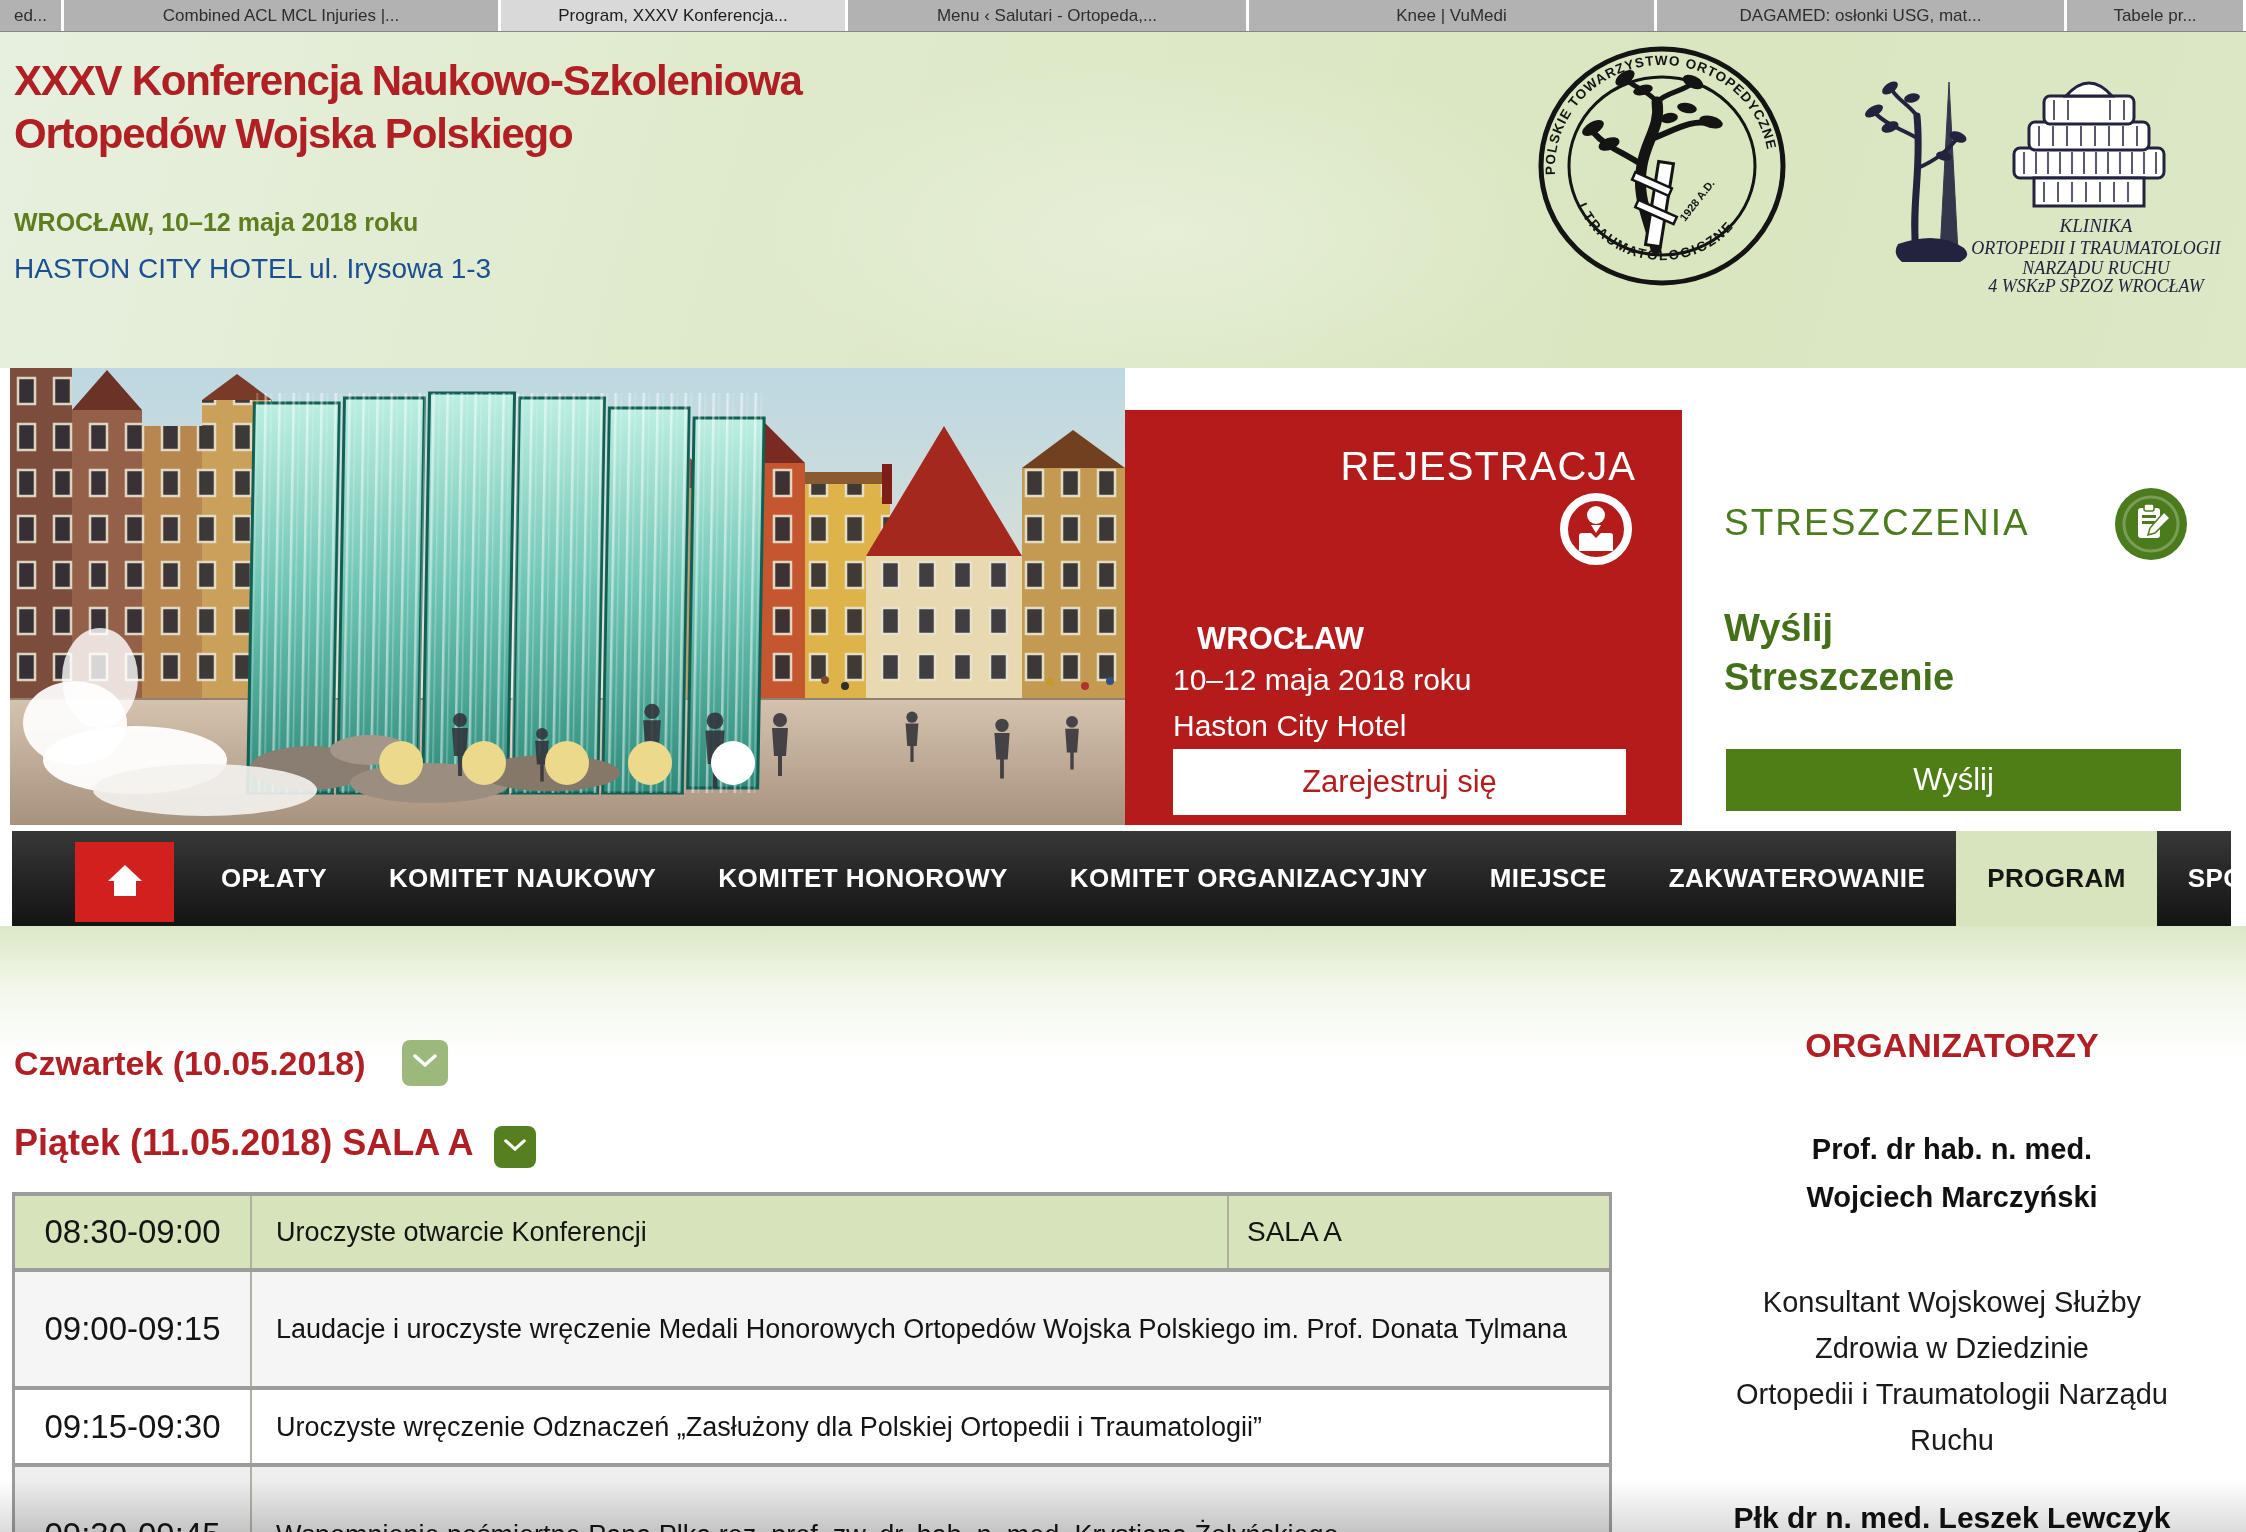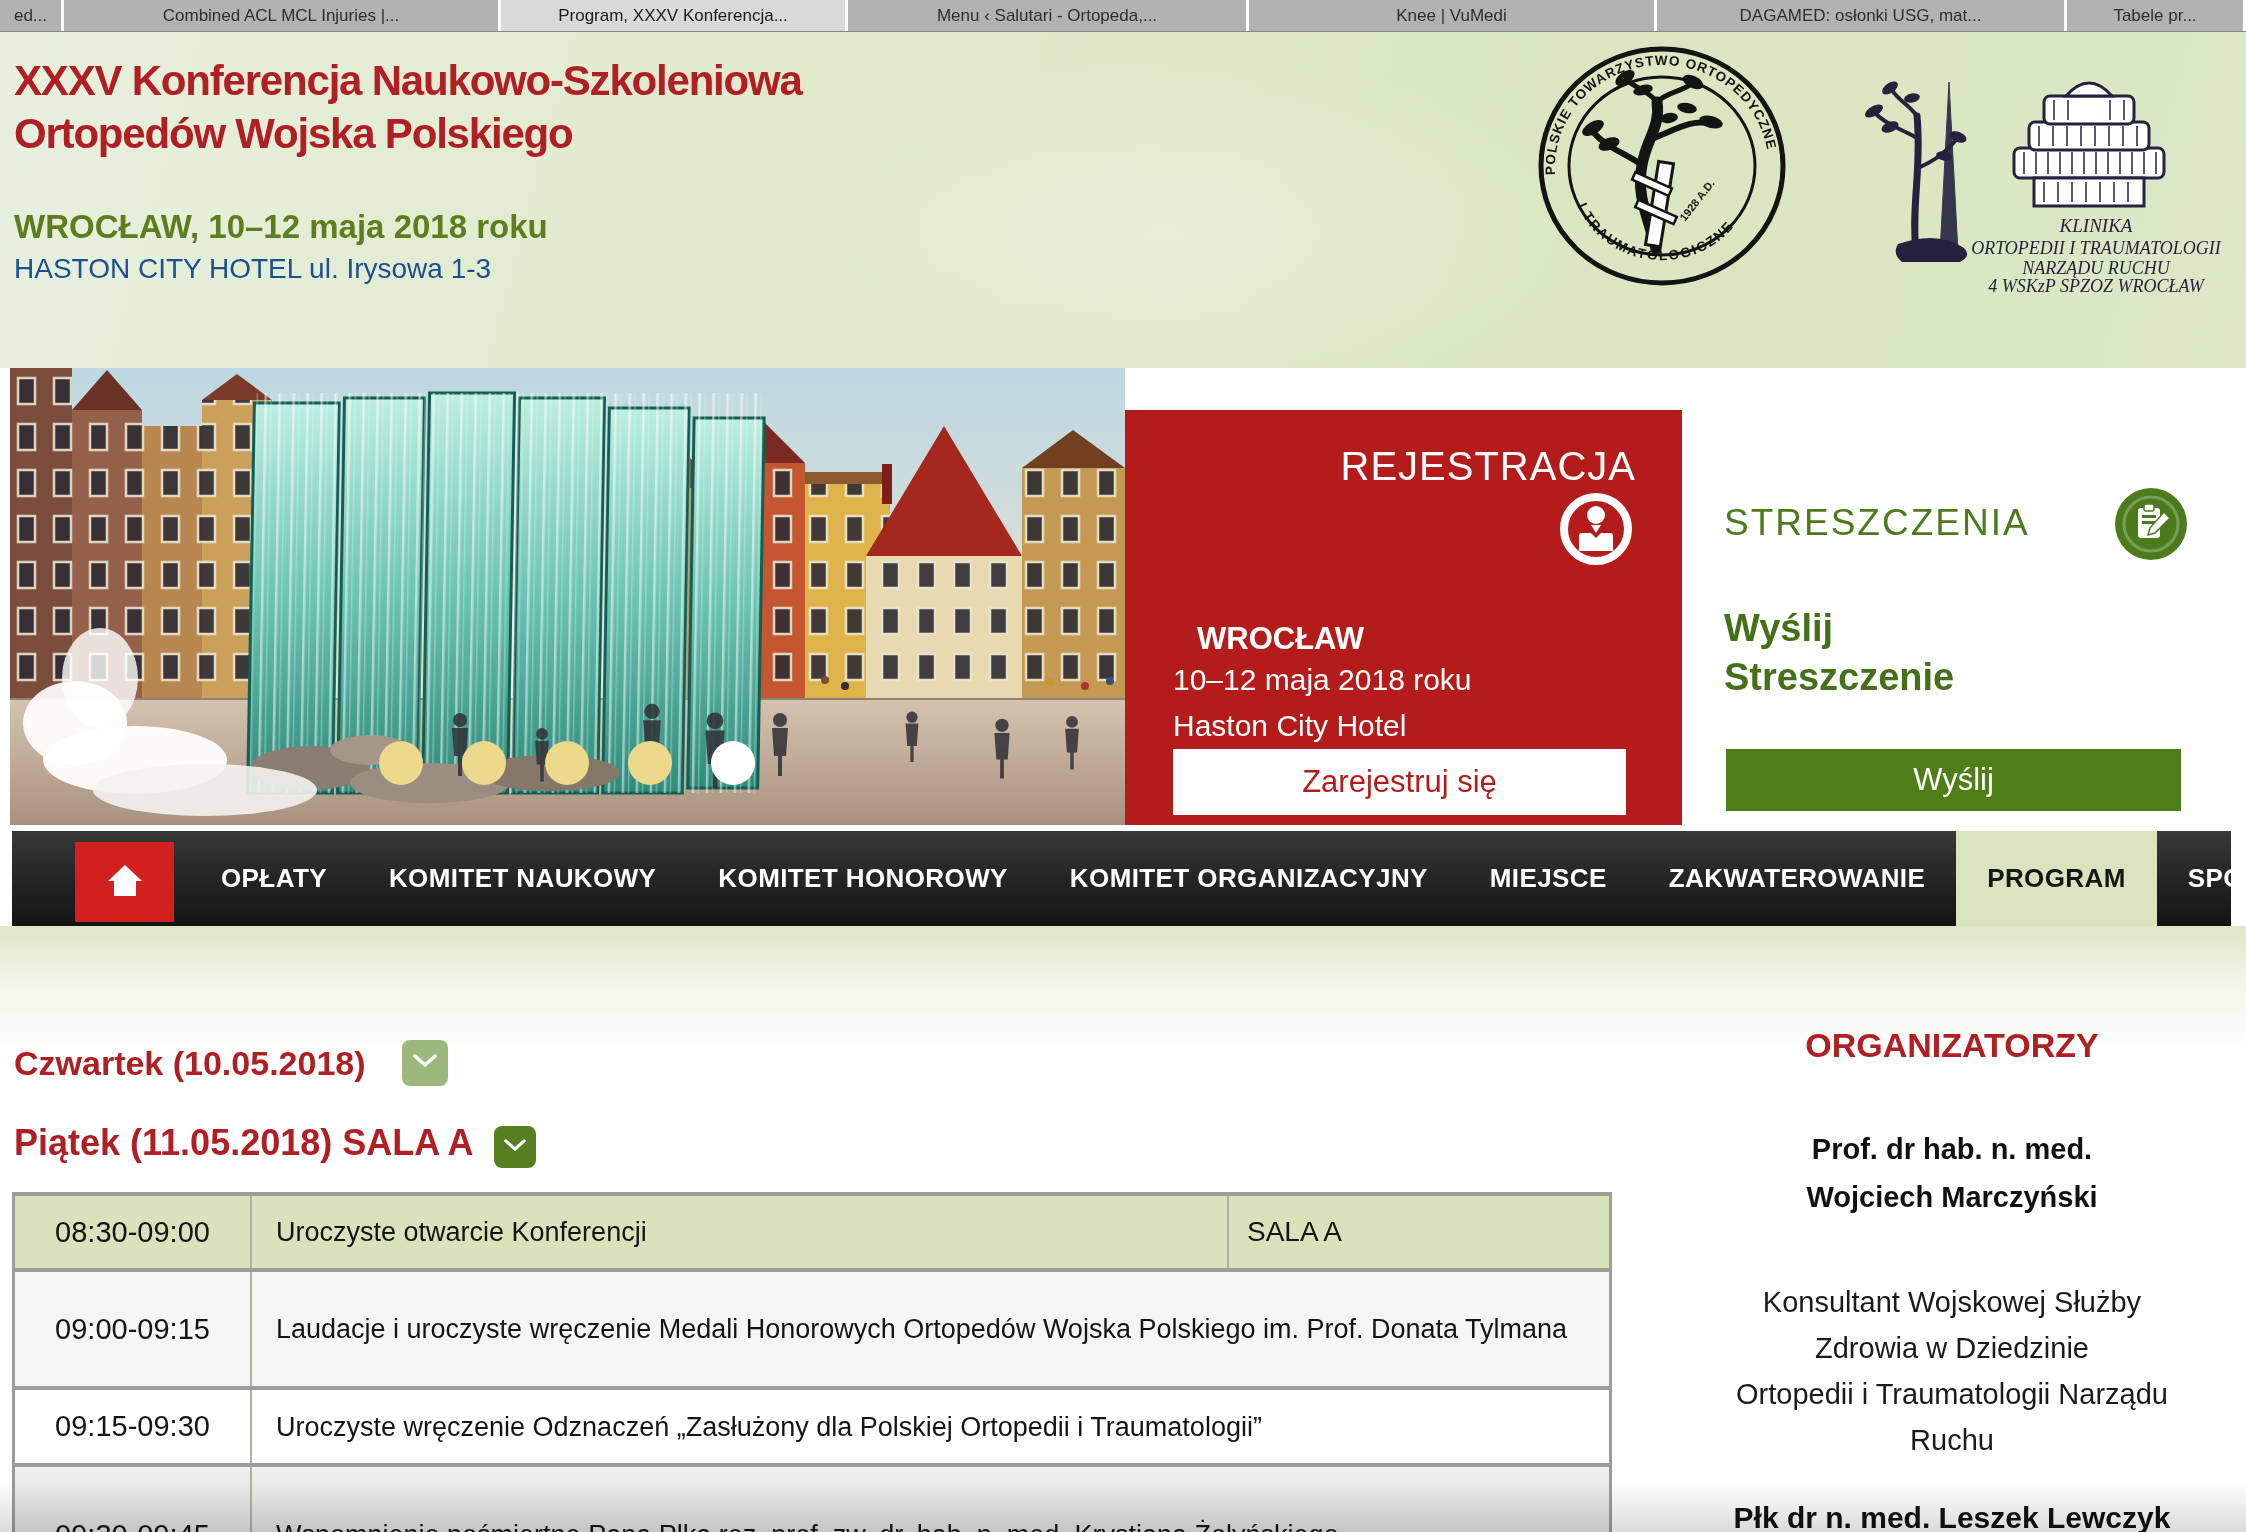--- a/index.html
+++ b/index.html
@@ -14,21 +14,21 @@
        white-space:nowrap;overflow:hidden;cursor:pointer;}
   .tab.active{background:#d9d9d9;color:#1c1c1c;}
 
   
   .header{position:absolute;top:32px;left:0;width:2246px;height:336px;
           background:linear-gradient(105deg,#e7f0df 0%,#dfeacb 35%,#d9e6c0 75%,#dce8c6 100%);}
   .header::after{content:"";position:absolute;inset:0;
           background:radial-gradient(ellipse 600px 260px at 52% 60%,rgba(255,255,255,.30),rgba(255,255,255,0) 70%);}
   .h-title{position:absolute;left:14px;top:22px;font-size:42px;line-height:53px;font-weight:700;
            letter-spacing:-1.2px;color:#af1f23;z-index:2;}
-  .h-date{position:absolute;left:14px;top:176px;font-size:33px;font-weight:700;color:#5e7d1e;z-index:2;}
+  .h-date{position:absolute;left:14px;top:176px;font-size:25px;font-weight:700;color:#5e7d1e;z-index:2;}
   .h-venue{position:absolute;left:14px;top:221px;font-size:28px;font-weight:500;color:#1b4f92;z-index:2;}
   .logo1{position:absolute;left:1535px;top:12px;width:255px;height:246px;z-index:2;}
   .logo2{position:absolute;left:1828px;top:16px;width:404px;height:246px;z-index:2;}
 
   
   .hero{position:absolute;top:368px;left:0;width:2246px;height:457px;}
   .photo{position:absolute;left:10px;top:0;width:1115px;height:457px;overflow:hidden;}
   .dots{position:absolute;left:369px;top:373px;display:flex;gap:39px;z-index:3;}
   .dot{width:44px;height:44px;border-radius:50%;background:#ecd98b;cursor:pointer;}
   .dot.active{background:#ffffff;}
@@ -70,21 +70,21 @@
 
   .ptable{position:absolute;left:12px;top:266px;width:1600px;box-sizing:border-box;
           border:3px solid #9c9c9c;border-top-width:4px;border-bottom:none;}
   .trow{display:flex;box-sizing:border-box;border-top:4px solid #9c9c9c;color:#141414;}
   .trow:first-child{border-top:none;}
   .r1{background:#d7e3bb;}
   .r2{background:#f5f5f5;}
   .r3{background:#ffffff;}
   .r4{background:linear-gradient(#f0f0f0,#d8d8d8);}
   .c-time{width:237px;flex:none;display:flex;align-items:center;justify-content:center;
-          font-size:29px;border-right:2px solid #b0b0a2;box-sizing:border-box;}
+          font-size:33px;border-right:2px solid #b0b0a2;box-sizing:border-box;}
   .c-title{flex:1;display:flex;align-items:center;padding:10px 20px 10px 24px;font-size:27px;line-height:50px;}
   .c-title-inner{max-width:1330px;}
   .c-room{width:382px;flex:none;display:flex;align-items:center;padding-left:18px;font-size:28px;
           border-left:2px solid #b0b0a2;box-sizing:border-box;}
 
   .sidebar{position:absolute;left:1668px;top:100px;width:568px;text-align:center;}
   .org-h{font-size:34px;font-weight:700;color:#b01f24;}
   .org-name{margin-top:60px;}
   .org-bold-line{font-size:29px;font-weight:700;line-height:48px;color:#111;}
   .org-role{margin-top:58px;}

